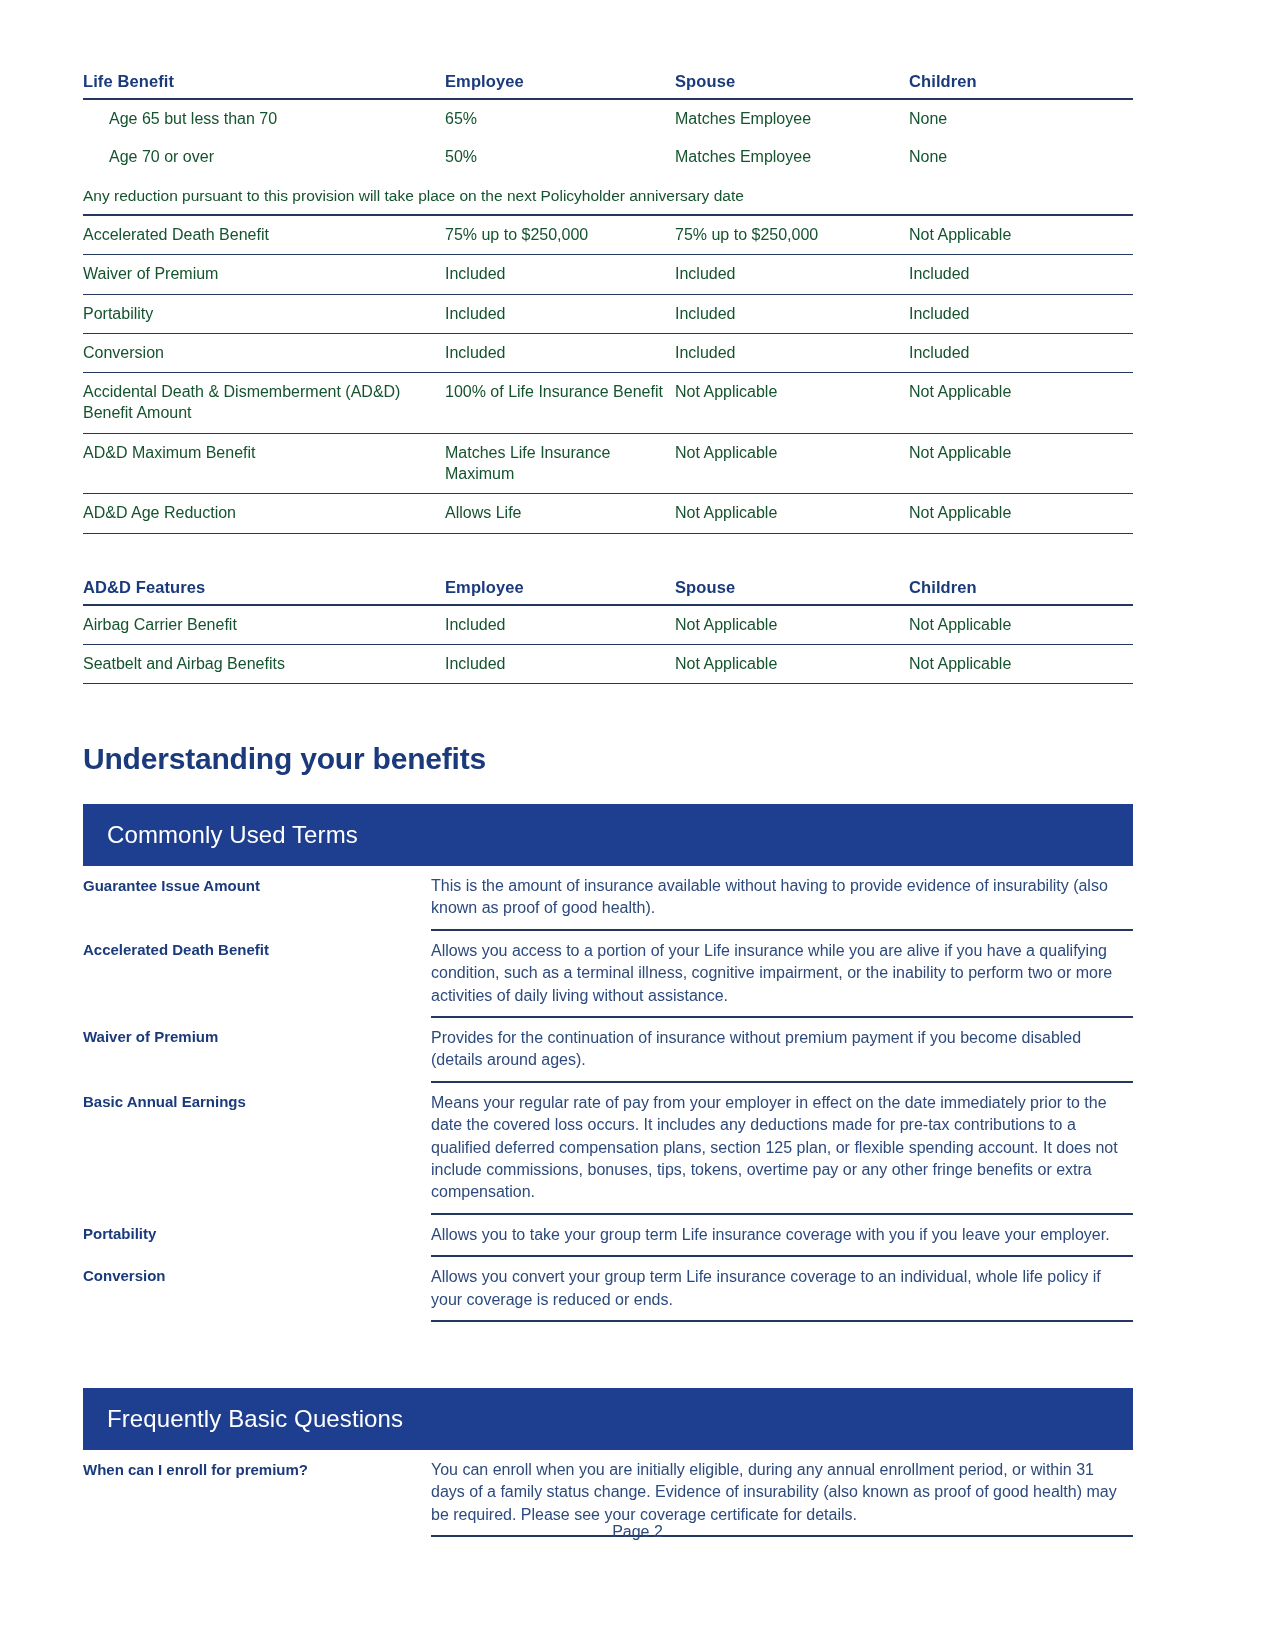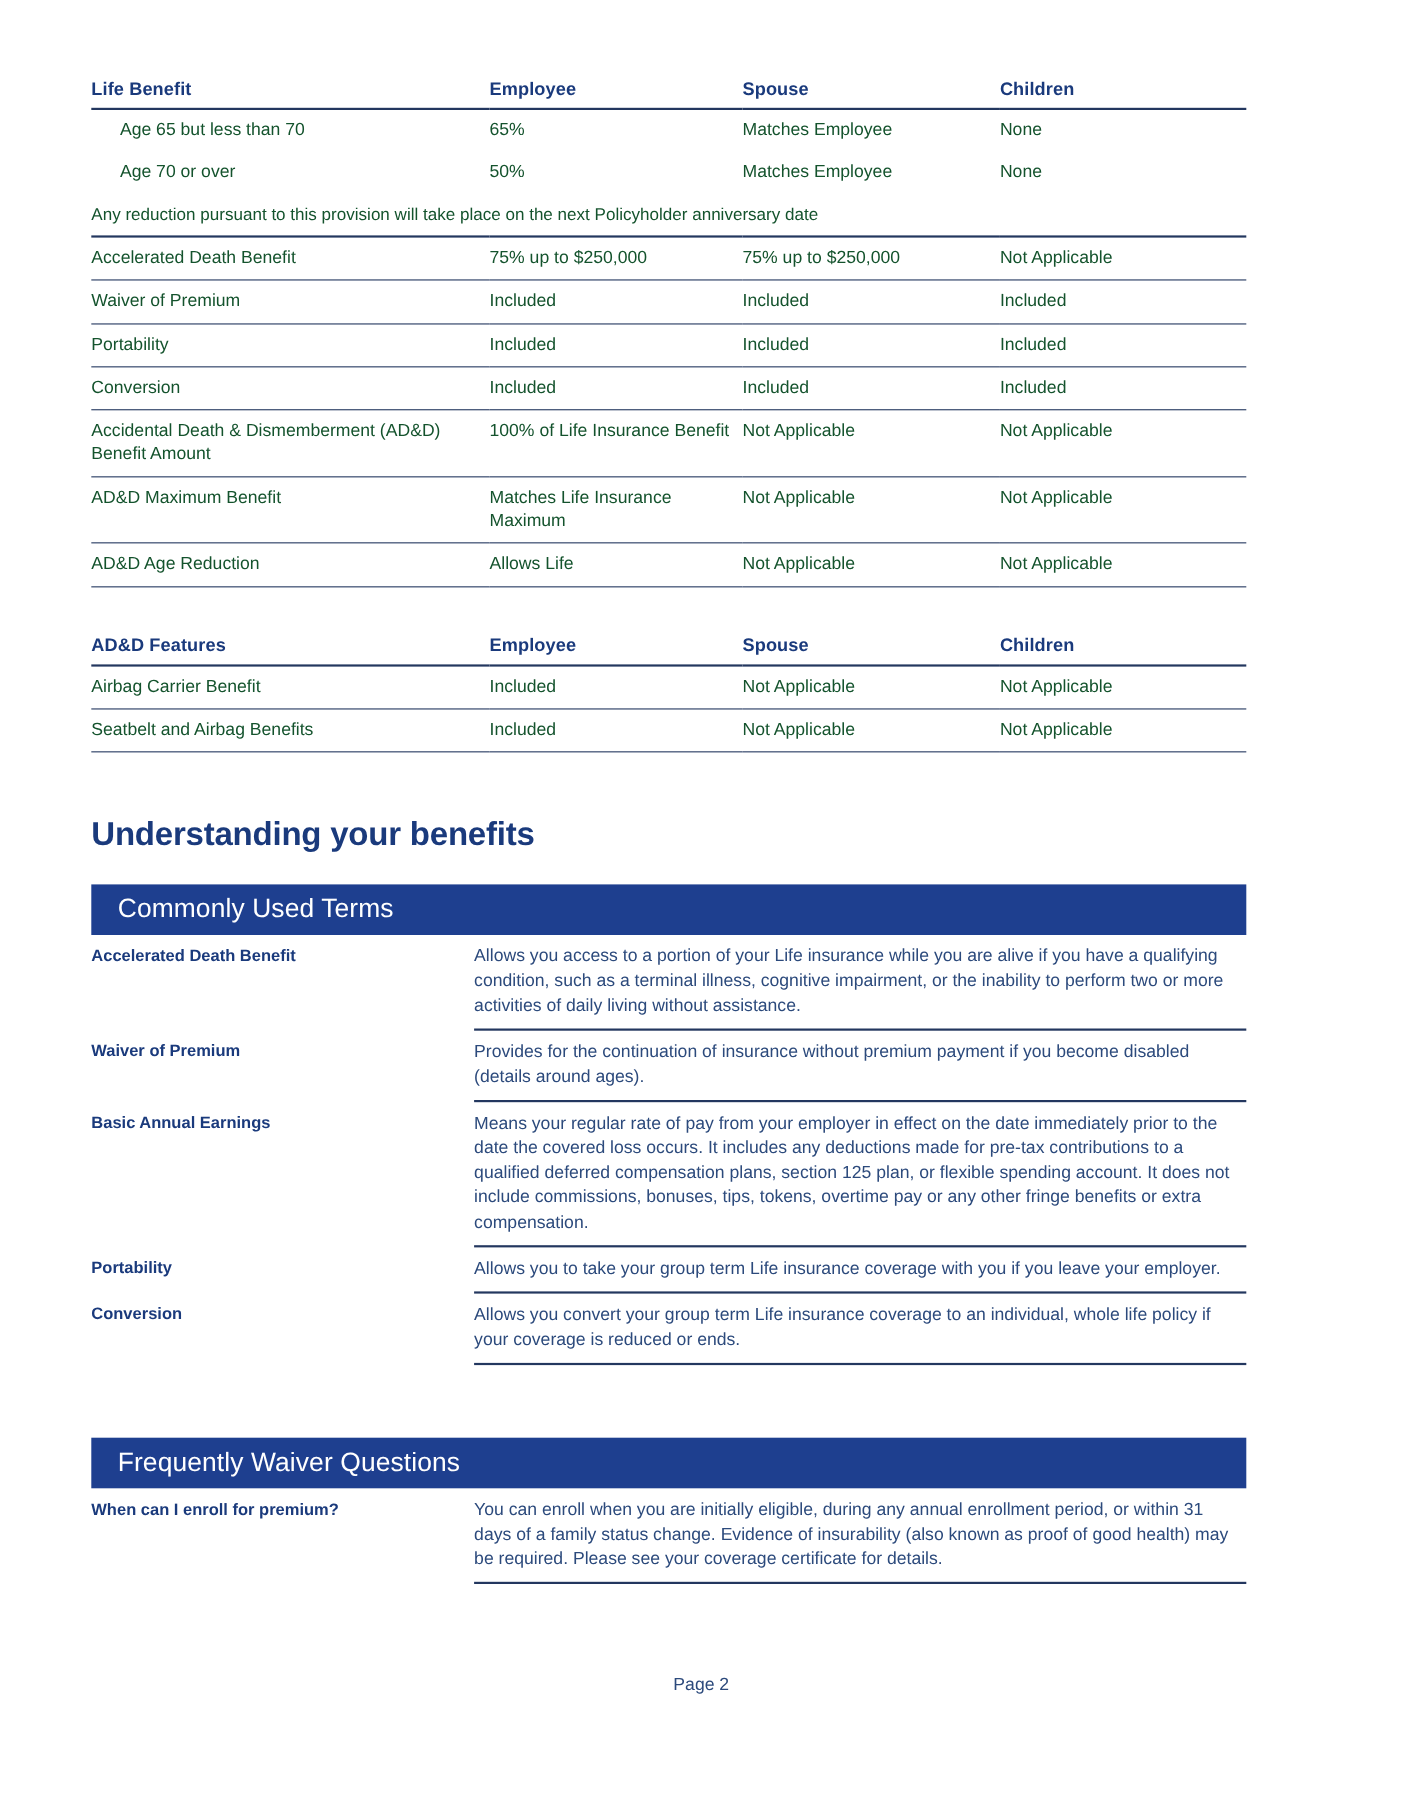--- a/index.html
+++ b/index.html
@@ -79,21 +79,21 @@
     color: #1a3a7c;
     margin: 0 0 28px 0;
     letter-spacing: -0.2px;
   }
   .pre-heading-gap { height: 58px; }
 
   
   .banner {
     background: #1e3f8f;
     color: #ffffff;
-    height: 46px;
+    height: 62px;
     display: flex;
     align-items: center;
     padding: 0 0 0 24px;
     box-sizing: border-box;
   }
   .banner-title {
     font-size: 24px;
     font-weight: normal;
     color: #ffffff;
     letter-spacing: 0.1px;
@@ -261,20 +261,24 @@
     <div class="banner">
       <span class="banner-title">Commonly Used Terms</span>
     </div>
     <table class="dtable">
       <colgroup>
           <col class="k">
           <col class="v">
         </colgroup>
       <tbody>
         <tr>
+          <td class="term">Guarantee Issue Amount</td>
+          <td class="def">This is the amount of insurance available without having to provide evidence of insurability (also known as proof of good health).</td>
+        </tr>
+        <tr>
           <td class="term">Accelerated Death Benefit</td>
           <td class="def">Allows you access to a portion of your Life insurance while you are alive if you have a qualifying condition, such as a terminal illness, cognitive impairment, or the inability to perform two or more activities of daily living without assistance.</td>
         </tr>
         <tr>
           <td class="term">Waiver of Premium</td>
           <td class="def">Provides for the continuation of insurance without premium payment if you become disabled (details around ages).</td>
         </tr>
         <tr>
           <td class="term">Basic Annual Earnings</td>
           <td class="def">Means your regular rate of pay from your employer in effect on the date immediately prior to the date the covered loss occurs. It includes any deductions made for pre-tax contributions to a qualified deferred compensation plans, section 125 plan, or flexible spending account. It does not include commissions, bonuses, tips, tokens, overtime pay or any other fringe benefits or extra compensation.</td>
@@ -286,21 +290,21 @@
         <tr>
           <td class="term">Conversion</td>
           <td class="def">Allows you convert your group term Life insurance coverage to an individual, whole life policy if your coverage is reduced or ends.</td>
         </tr>
       </tbody>
     </table>
 
     <div class="gap-banner"></div>
 
     <div class="banner">
-      <span class="banner-title">Frequently Waiver Questions</span>
+      <span class="banner-title">Frequently Basic Questions</span>
     </div>
     <table class="dtable">
       <colgroup>
           <col class="k">
           <col class="v">
         </colgroup>
       <tbody>
         <tr>
           <td class="term">When can I enroll for premium?</td>
           <td class="def">You can enroll when you are initially eligible, during any annual enrollment period, or within 31 days of a family status change. Evidence of insurability (also known as proof of good health) may be required. Please see your coverage certificate for details.</td>

